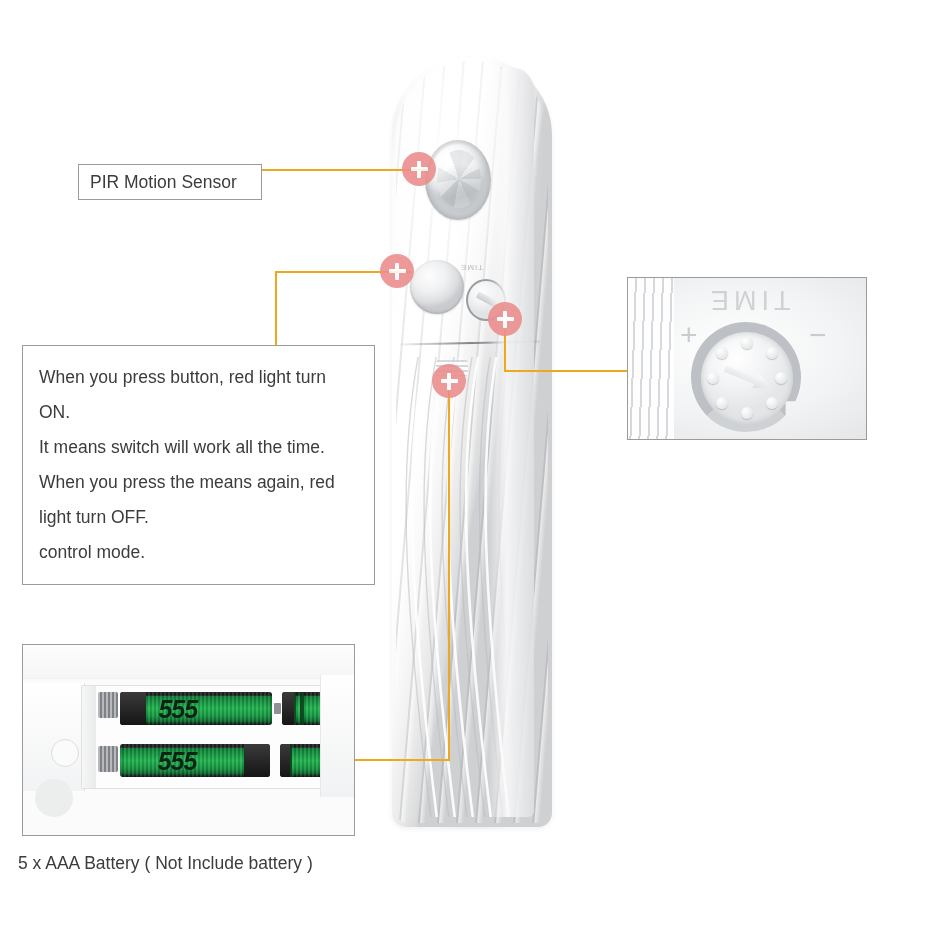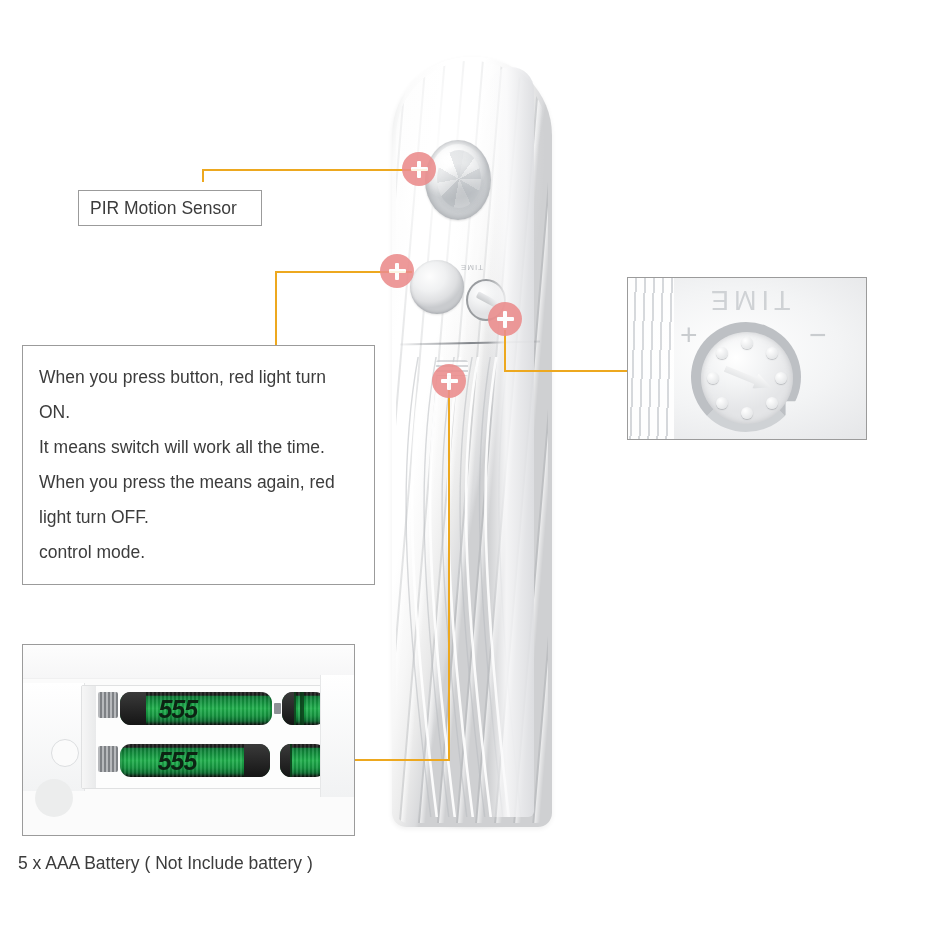--- a/index.html
+++ b/index.html
@@ -185,21 +185,21 @@
   .leader.v { width: 2px; }
 
   
   .callout {
     position: absolute;
     border: 1px solid #9b9b9b;
     background: #ffffff;
     z-index: 5;
   }
   #callout-pir {
-    left: 78px; top: 190px;
+    left: 78px; top: 164px;
     width: 184px; height: 36px;
     display: flex; align-items: center;
     padding-left: 11px;
     font-size: 17.5px;
   }
   #callout-button {
     left: 22px; top: 345px;
     width: 353px; height: 240px;
     padding: 14px 16px 0 16px;
   }
@@ -303,21 +303,21 @@
     border: 1px solid #e0e1e2;
     border-radius: 2px;
   }
   .bt-rail {
     position: absolute; left: 0; top: 0; width: 14px; height: 100%;
     background: linear-gradient(90deg,#f6f6f6,#e9eaeb);
   }
   .cell {
     position: absolute;
     height: 33px;
-    border-radius: 11px;
+    border-radius: 3px;
     background:
       linear-gradient(180deg, #2b2b2b 0%, #1d1d1d 10%, #0f7a37 12%,
         #13933f 30%, #1fb04c 50%, #14963f 72%, #0c6f31 88%, #111 100%);
     box-shadow: inset 0 0 6px rgba(0,0,0,0.35);
     overflow: hidden;
     text-decoration: underline;
   }
   .cell .stripes {
     position: absolute; inset: 0;
     background: repeating-linear-gradient(90deg,

